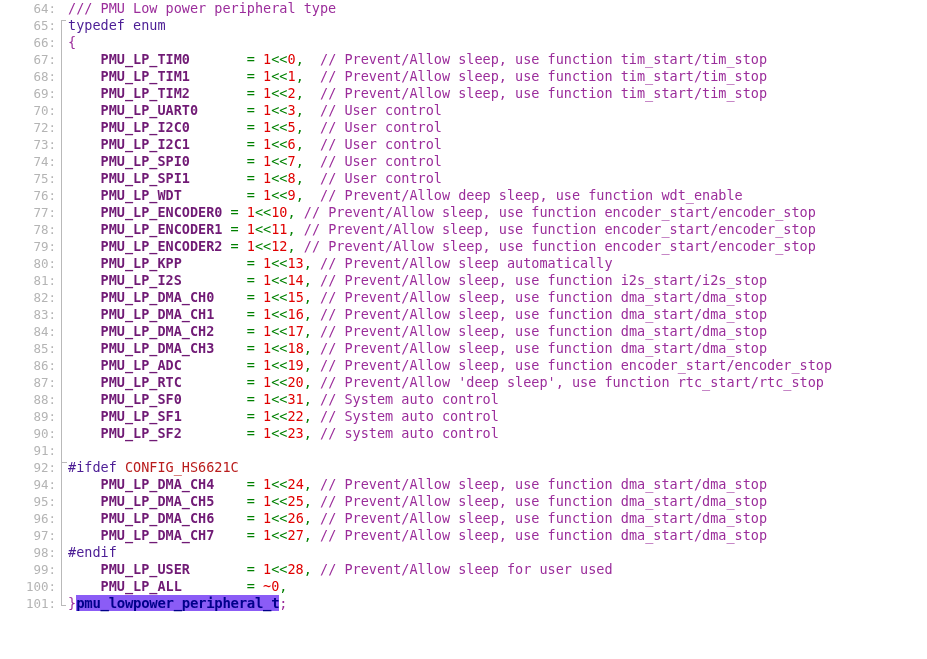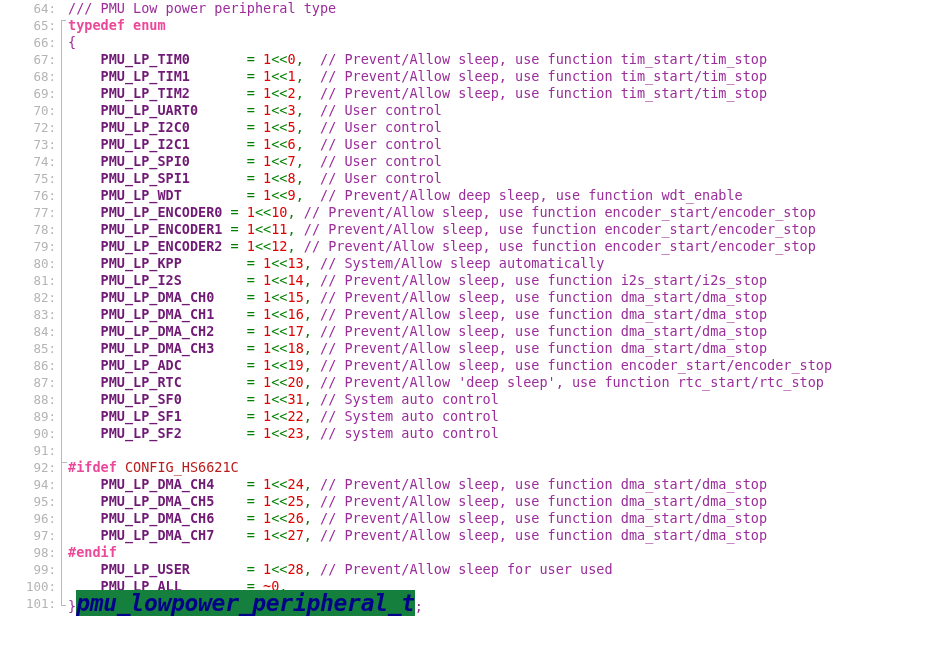--- a/index.html
+++ b/index.html
@@ -111,36 +111,35 @@
     position: absolute;
     left: 46px;
     top: 3px;
     width: 5px;
     height: 1px;
     background: #b9b9b9;
   }
 
   
   .t-comment   { color: #9b2d9b; }
-  .t-keyword   { color: #ec4899; font-weight: bold; }
+  .t-keyword   { color: #4c1d95; font-weight: normal; }
   .t-ident     { color: #701a75; font-weight: bold; }
   .t-op        { color: #008000; }
   .t-num       { color: #e00000; }
   .t-macroarg  { color: #b91c1c; }
   .t-punct     { color: #9b2d9b; }
   .t-brace     { color: #9b2d9b; }
 
   
   .t-typename {
     color: #00008b;
     font-weight: bold;
-    font-size: 23px;
+    font-size: 14px;
     letter-spacing: -0.3px;
-    background: #15803d;
-    font-style: italic;
+    background: #8b5cf6;
   }
 </style>
 </head>
 <body>
 
 <div id="editor">
   <div id="lines-container">
       <div class="line"><span class="gutter">64:</span><span class="foldcol"></span><span class="code"><span class="t-comment">/// PMU Low power peripheral type</span></span></div>
       <div class="line"><span class="gutter">65:</span><span class="foldcol fold-start"></span><span class="code"><span class="t-keyword">typedef enum</span></span></div>
       <div class="line"><span class="gutter">66:</span><span class="foldcol fold-v"></span><span class="code"><span class="t-brace">{</span></span></div>
@@ -149,21 +148,21 @@
       <div class="line"><span class="gutter">69:</span><span class="foldcol fold-v"></span><span class="code"><span class="t-ident">    PMU_LP_TIM2</span><span class="t-op">       = </span><span class="t-num">1</span><span class="t-op">&lt;&lt;</span><span class="t-num">2</span><span class="t-op">,  </span><span class="t-comment">// Prevent/Allow sleep, use function tim_start/tim_stop</span></span></div>
       <div class="line"><span class="gutter">70:</span><span class="foldcol fold-v"></span><span class="code"><span class="t-ident">    PMU_LP_UART0</span><span class="t-op">      = </span><span class="t-num">1</span><span class="t-op">&lt;&lt;</span><span class="t-num">3</span><span class="t-op">,  </span><span class="t-comment">// User control</span></span></div>
       <div class="line"><span class="gutter">72:</span><span class="foldcol fold-v"></span><span class="code"><span class="t-ident">    PMU_LP_I2C0</span><span class="t-op">       = </span><span class="t-num">1</span><span class="t-op">&lt;&lt;</span><span class="t-num">5</span><span class="t-op">,  </span><span class="t-comment">// User control</span></span></div>
       <div class="line"><span class="gutter">73:</span><span class="foldcol fold-v"></span><span class="code"><span class="t-ident">    PMU_LP_I2C1</span><span class="t-op">       = </span><span class="t-num">1</span><span class="t-op">&lt;&lt;</span><span class="t-num">6</span><span class="t-op">,  </span><span class="t-comment">// User control</span></span></div>
       <div class="line"><span class="gutter">74:</span><span class="foldcol fold-v"></span><span class="code"><span class="t-ident">    PMU_LP_SPI0</span><span class="t-op">       = </span><span class="t-num">1</span><span class="t-op">&lt;&lt;</span><span class="t-num">7</span><span class="t-op">,  </span><span class="t-comment">// User control</span></span></div>
       <div class="line"><span class="gutter">75:</span><span class="foldcol fold-v"></span><span class="code"><span class="t-ident">    PMU_LP_SPI1</span><span class="t-op">       = </span><span class="t-num">1</span><span class="t-op">&lt;&lt;</span><span class="t-num">8</span><span class="t-op">,  </span><span class="t-comment">// User control</span></span></div>
       <div class="line"><span class="gutter">76:</span><span class="foldcol fold-v"></span><span class="code"><span class="t-ident">    PMU_LP_WDT</span><span class="t-op">        = </span><span class="t-num">1</span><span class="t-op">&lt;&lt;</span><span class="t-num">9</span><span class="t-op">,  </span><span class="t-comment">// Prevent/Allow deep sleep, use function wdt_enable</span></span></div>
       <div class="line"><span class="gutter">77:</span><span class="foldcol fold-v"></span><span class="code"><span class="t-ident">    PMU_LP_ENCODER0</span><span class="t-op"> = </span><span class="t-num">1</span><span class="t-op">&lt;&lt;</span><span class="t-num">10</span><span class="t-op">, </span><span class="t-comment">// Prevent/Allow sleep, use function encoder_start/encoder_stop</span></span></div>
       <div class="line"><span class="gutter">78:</span><span class="foldcol fold-v"></span><span class="code"><span class="t-ident">    PMU_LP_ENCODER1</span><span class="t-op"> = </span><span class="t-num">1</span><span class="t-op">&lt;&lt;</span><span class="t-num">11</span><span class="t-op">, </span><span class="t-comment">// Prevent/Allow sleep, use function encoder_start/encoder_stop</span></span></div>
       <div class="line"><span class="gutter">79:</span><span class="foldcol fold-v"></span><span class="code"><span class="t-ident">    PMU_LP_ENCODER2</span><span class="t-op"> = </span><span class="t-num">1</span><span class="t-op">&lt;&lt;</span><span class="t-num">12</span><span class="t-op">, </span><span class="t-comment">// Prevent/Allow sleep, use function encoder_start/encoder_stop</span></span></div>
-      <div class="line"><span class="gutter">80:</span><span class="foldcol fold-v"></span><span class="code"><span class="t-ident">    PMU_LP_KPP</span><span class="t-op">        = </span><span class="t-num">1</span><span class="t-op">&lt;&lt;</span><span class="t-num">13</span><span class="t-op">, </span><span class="t-comment">// System/Allow sleep automatically</span></span></div>
+      <div class="line"><span class="gutter">80:</span><span class="foldcol fold-v"></span><span class="code"><span class="t-ident">    PMU_LP_KPP</span><span class="t-op">        = </span><span class="t-num">1</span><span class="t-op">&lt;&lt;</span><span class="t-num">13</span><span class="t-op">, </span><span class="t-comment">// Prevent/Allow sleep automatically</span></span></div>
       <div class="line"><span class="gutter">81:</span><span class="foldcol fold-v"></span><span class="code"><span class="t-ident">    PMU_LP_I2S</span><span class="t-op">        = </span><span class="t-num">1</span><span class="t-op">&lt;&lt;</span><span class="t-num">14</span><span class="t-op">, </span><span class="t-comment">// Prevent/Allow sleep, use function i2s_start/i2s_stop</span></span></div>
       <div class="line"><span class="gutter">82:</span><span class="foldcol fold-v"></span><span class="code"><span class="t-ident">    PMU_LP_DMA_CH0</span><span class="t-op">    = </span><span class="t-num">1</span><span class="t-op">&lt;&lt;</span><span class="t-num">15</span><span class="t-op">, </span><span class="t-comment">// Prevent/Allow sleep, use function dma_start/dma_stop</span></span></div>
       <div class="line"><span class="gutter">83:</span><span class="foldcol fold-v"></span><span class="code"><span class="t-ident">    PMU_LP_DMA_CH1</span><span class="t-op">    = </span><span class="t-num">1</span><span class="t-op">&lt;&lt;</span><span class="t-num">16</span><span class="t-op">, </span><span class="t-comment">// Prevent/Allow sleep, use function dma_start/dma_stop</span></span></div>
       <div class="line"><span class="gutter">84:</span><span class="foldcol fold-v"></span><span class="code"><span class="t-ident">    PMU_LP_DMA_CH2</span><span class="t-op">    = </span><span class="t-num">1</span><span class="t-op">&lt;&lt;</span><span class="t-num">17</span><span class="t-op">, </span><span class="t-comment">// Prevent/Allow sleep, use function dma_start/dma_stop</span></span></div>
       <div class="line"><span class="gutter">85:</span><span class="foldcol fold-v"></span><span class="code"><span class="t-ident">    PMU_LP_DMA_CH3</span><span class="t-op">    = </span><span class="t-num">1</span><span class="t-op">&lt;&lt;</span><span class="t-num">18</span><span class="t-op">, </span><span class="t-comment">// Prevent/Allow sleep, use function dma_start/dma_stop</span></span></div>
       <div class="line"><span class="gutter">86:</span><span class="foldcol fold-v"></span><span class="code"><span class="t-ident">    PMU_LP_ADC</span><span class="t-op">        = </span><span class="t-num">1</span><span class="t-op">&lt;&lt;</span><span class="t-num">19</span><span class="t-op">, </span><span class="t-comment">// Prevent/Allow sleep, use function encoder_start/encoder_stop</span></span></div>
       <div class="line"><span class="gutter">87:</span><span class="foldcol fold-v"></span><span class="code"><span class="t-ident">    PMU_LP_RTC</span><span class="t-op">        = </span><span class="t-num">1</span><span class="t-op">&lt;&lt;</span><span class="t-num">20</span><span class="t-op">, </span><span class="t-comment">// Prevent/Allow 'deep sleep', use function rtc_start/rtc_stop</span></span></div>
       <div class="line"><span class="gutter">88:</span><span class="foldcol fold-v"></span><span class="code"><span class="t-ident">    PMU_LP_SF0</span><span class="t-op">        = </span><span class="t-num">1</span><span class="t-op">&lt;&lt;</span><span class="t-num">31</span><span class="t-op">, </span><span class="t-comment">// System auto control</span></span></div>
       <div class="line"><span class="gutter">89:</span><span class="foldcol fold-v"></span><span class="code"><span class="t-ident">    PMU_LP_SF1</span><span class="t-op">        = </span><span class="t-num">1</span><span class="t-op">&lt;&lt;</span><span class="t-num">22</span><span class="t-op">, </span><span class="t-comment">// System auto control</span></span></div>
       <div class="line"><span class="gutter">90:</span><span class="foldcol fold-v"></span><span class="code"><span class="t-ident">    PMU_LP_SF2</span><span class="t-op">        = </span><span class="t-num">1</span><span class="t-op">&lt;&lt;</span><span class="t-num">23</span><span class="t-op">, </span><span class="t-comment">// system auto control</span></span></div>

